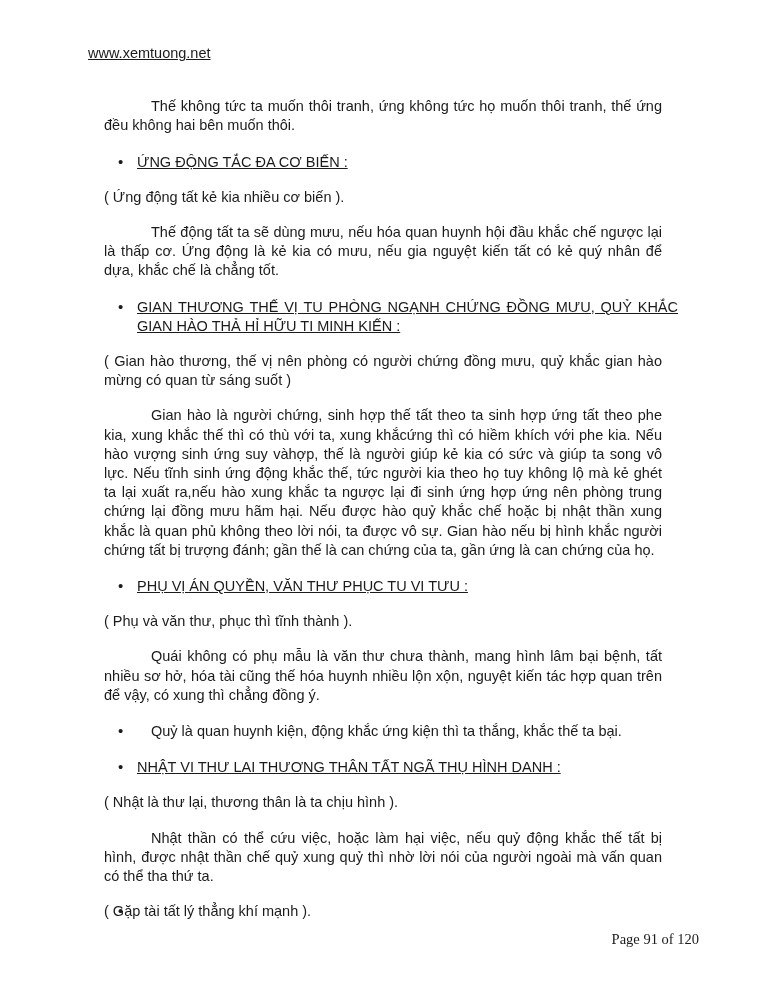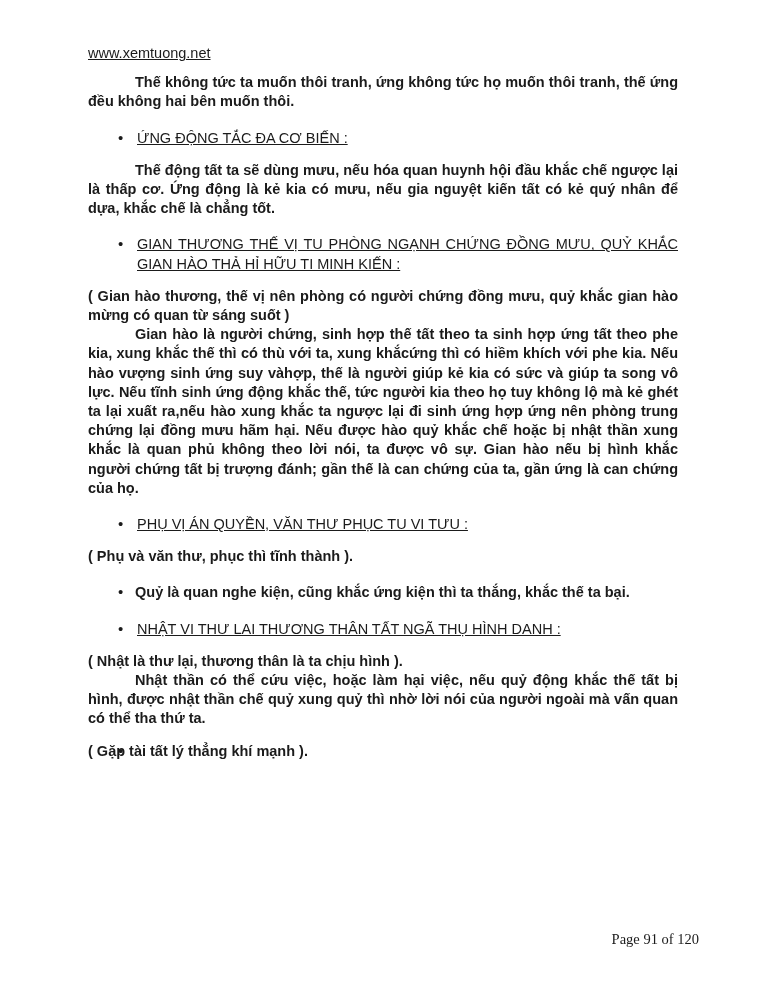--- a/index.html
+++ b/index.html
@@ -19,23 +19,23 @@
     position: absolute;
     left: 88px; top: 44px;
     width: 590px;
     font-size: 14.5px;
     line-height: 19.2px;
     text-align: justify;
   }
   .header-link {
     display: inline-block;
     text-decoration: underline;
-    margin-bottom: 10px;
+    margin-bottom: 18px;
   }
-  p { margin: 0; font-weight: bold; }
+  p { margin: 16px; }
   .indent { text-indent: 47px; }
   .section-heading {
     position: relative;
     padding-left: 49px;
     margin-top: 17px;
     margin-bottom: 13px;
     text-align: justify;
   }
   .section-heading.tight { margin-top: 5px; }
   .bullet {
@@ -61,48 +61,50 @@
     <span class="header-link">www.xemtuong.net</span>
 
     <p class="indent">Thế không tức ta muốn thôi tranh, ứng không tức họ muốn thôi tranh, thế ứng đều không hai bên muốn thôi.</p>
 
     
     <div class="section">
       <div class="section-heading">
         <span class="bullet">•</span>
         <span class="heading-text">ỨNG ĐỘNG TẮC ĐA CƠ BIẾN :</span>
       </div>
+      <p>( Ứng động tất kẻ kia nhiều cơ biến ).</p>
       <p class="indent">Thế động tất ta sẽ dùng mưu, nếu hóa quan huynh hội đầu khắc chế ngược lại là thấp cơ. Ứng động là kẻ kia có mưu, nếu gia nguyệt kiến tất có kẻ quý nhân để dựa, khắc chế là chẳng tốt.</p>
     </div>
 
     
     <div class="section">
       <div class="section-heading">
         <span class="bullet">•</span>
         <span class="heading-text">GIAN THƯƠNG THẾ VỊ TU PHÒNG NGẠNH CHỨNG ĐỒNG MƯU, QUỶ KHẮC GIAN HÀO THẢ HỈ HỮU TI MINH KIẾN :</span>
       </div>
       <p>( Gian hào thương, thế vị  nên phòng có người chứng đồng mưu, quỷ khắc gian hào mừng có quan từ sáng suốt )</p>
       <p class="indent">Gian hào là người chứng, sinh hợp thế tất theo ta sinh hợp ứng tất theo phe kia, xung khắc thế thì có thù với ta, xung khắcứng thì có hiềm khích với phe kia. Nếu hào vượng sinh ứng suy vàhợp, thế là người giúp kẻ kia có sức và giúp ta song vô lực. Nếu tĩnh sinh ứng động khắc thế, tức người kia theo họ tuy không lộ mà kẻ ghét ta lại xuất ra,nếu hào xung khắc ta ngược lại đi sinh ứng hợp ứng nên phòng trung chứng lại đồng mưu hãm hại. Nếu được hào quỷ khắc chế hoặc bị nhật thần xung khắc là quan phủ không theo lời nói, ta được vô sự. Gian hào nếu bị hình khắc người chứng tất bị trượng đánh; gần thế là can chứng của ta, gần ứng là can chứng của họ.</p>
     </div>
 
     
     <div class="section">
       <div class="section-heading">
         <span class="bullet">•</span>
         <span class="heading-text">PHỤ VỊ ÁN QUYỀN, VĂN THƯ PHỤC TU VI TƯU :</span>
       </div>
       <p>( Phụ và văn thư, phục thì tĩnh thành ).</p>
+      <p class="indent">Quái không có phụ mẫu là văn thư chưa thành, mang hình lâm bại bệnh, tất nhiều sơ hở, hóa tài cũng thế hóa huynh nhiều lộn xộn,  nguyệt kiến tác hợp quan trên để vậy, có xung thì chẳng đồng ý.</p>
     </div>
 
     
     <div class="section">
       <div class="section-heading">
         <span class="bullet">•</span>
       </div>
-      <p class="indent">Quỷ là quan nghe kiện, cũng khắc ứng kiện thì ta thắng, khắc thế ta bại.</p>
+      <p class="indent">Quỷ là quan huynh kiện, động khắc ứng kiện thì ta thắng, khắc thế ta bại.</p>
     </div>
 
     
     <div class="section">
       <div class="section-heading">
         <span class="bullet">•</span>
         <span class="heading-text">NHẬT VI THƯ LAI THƯƠNG THÂN TẤT NGÃ THỤ HÌNH DANH :</span>
       </div>
       <p>( Nhật là thư lại, thương thân là ta  chịu hình ).</p>
       <p class="indent">Nhật thần có thể cứu việc, hoặc  làm hại việc, nếu quỷ động khắc thế tất bị hình, được nhật thần chế quỷ xung quỷ thì nhờ lời nói của người ngoài mà vấn quan có thể tha thứ ta.</p>

